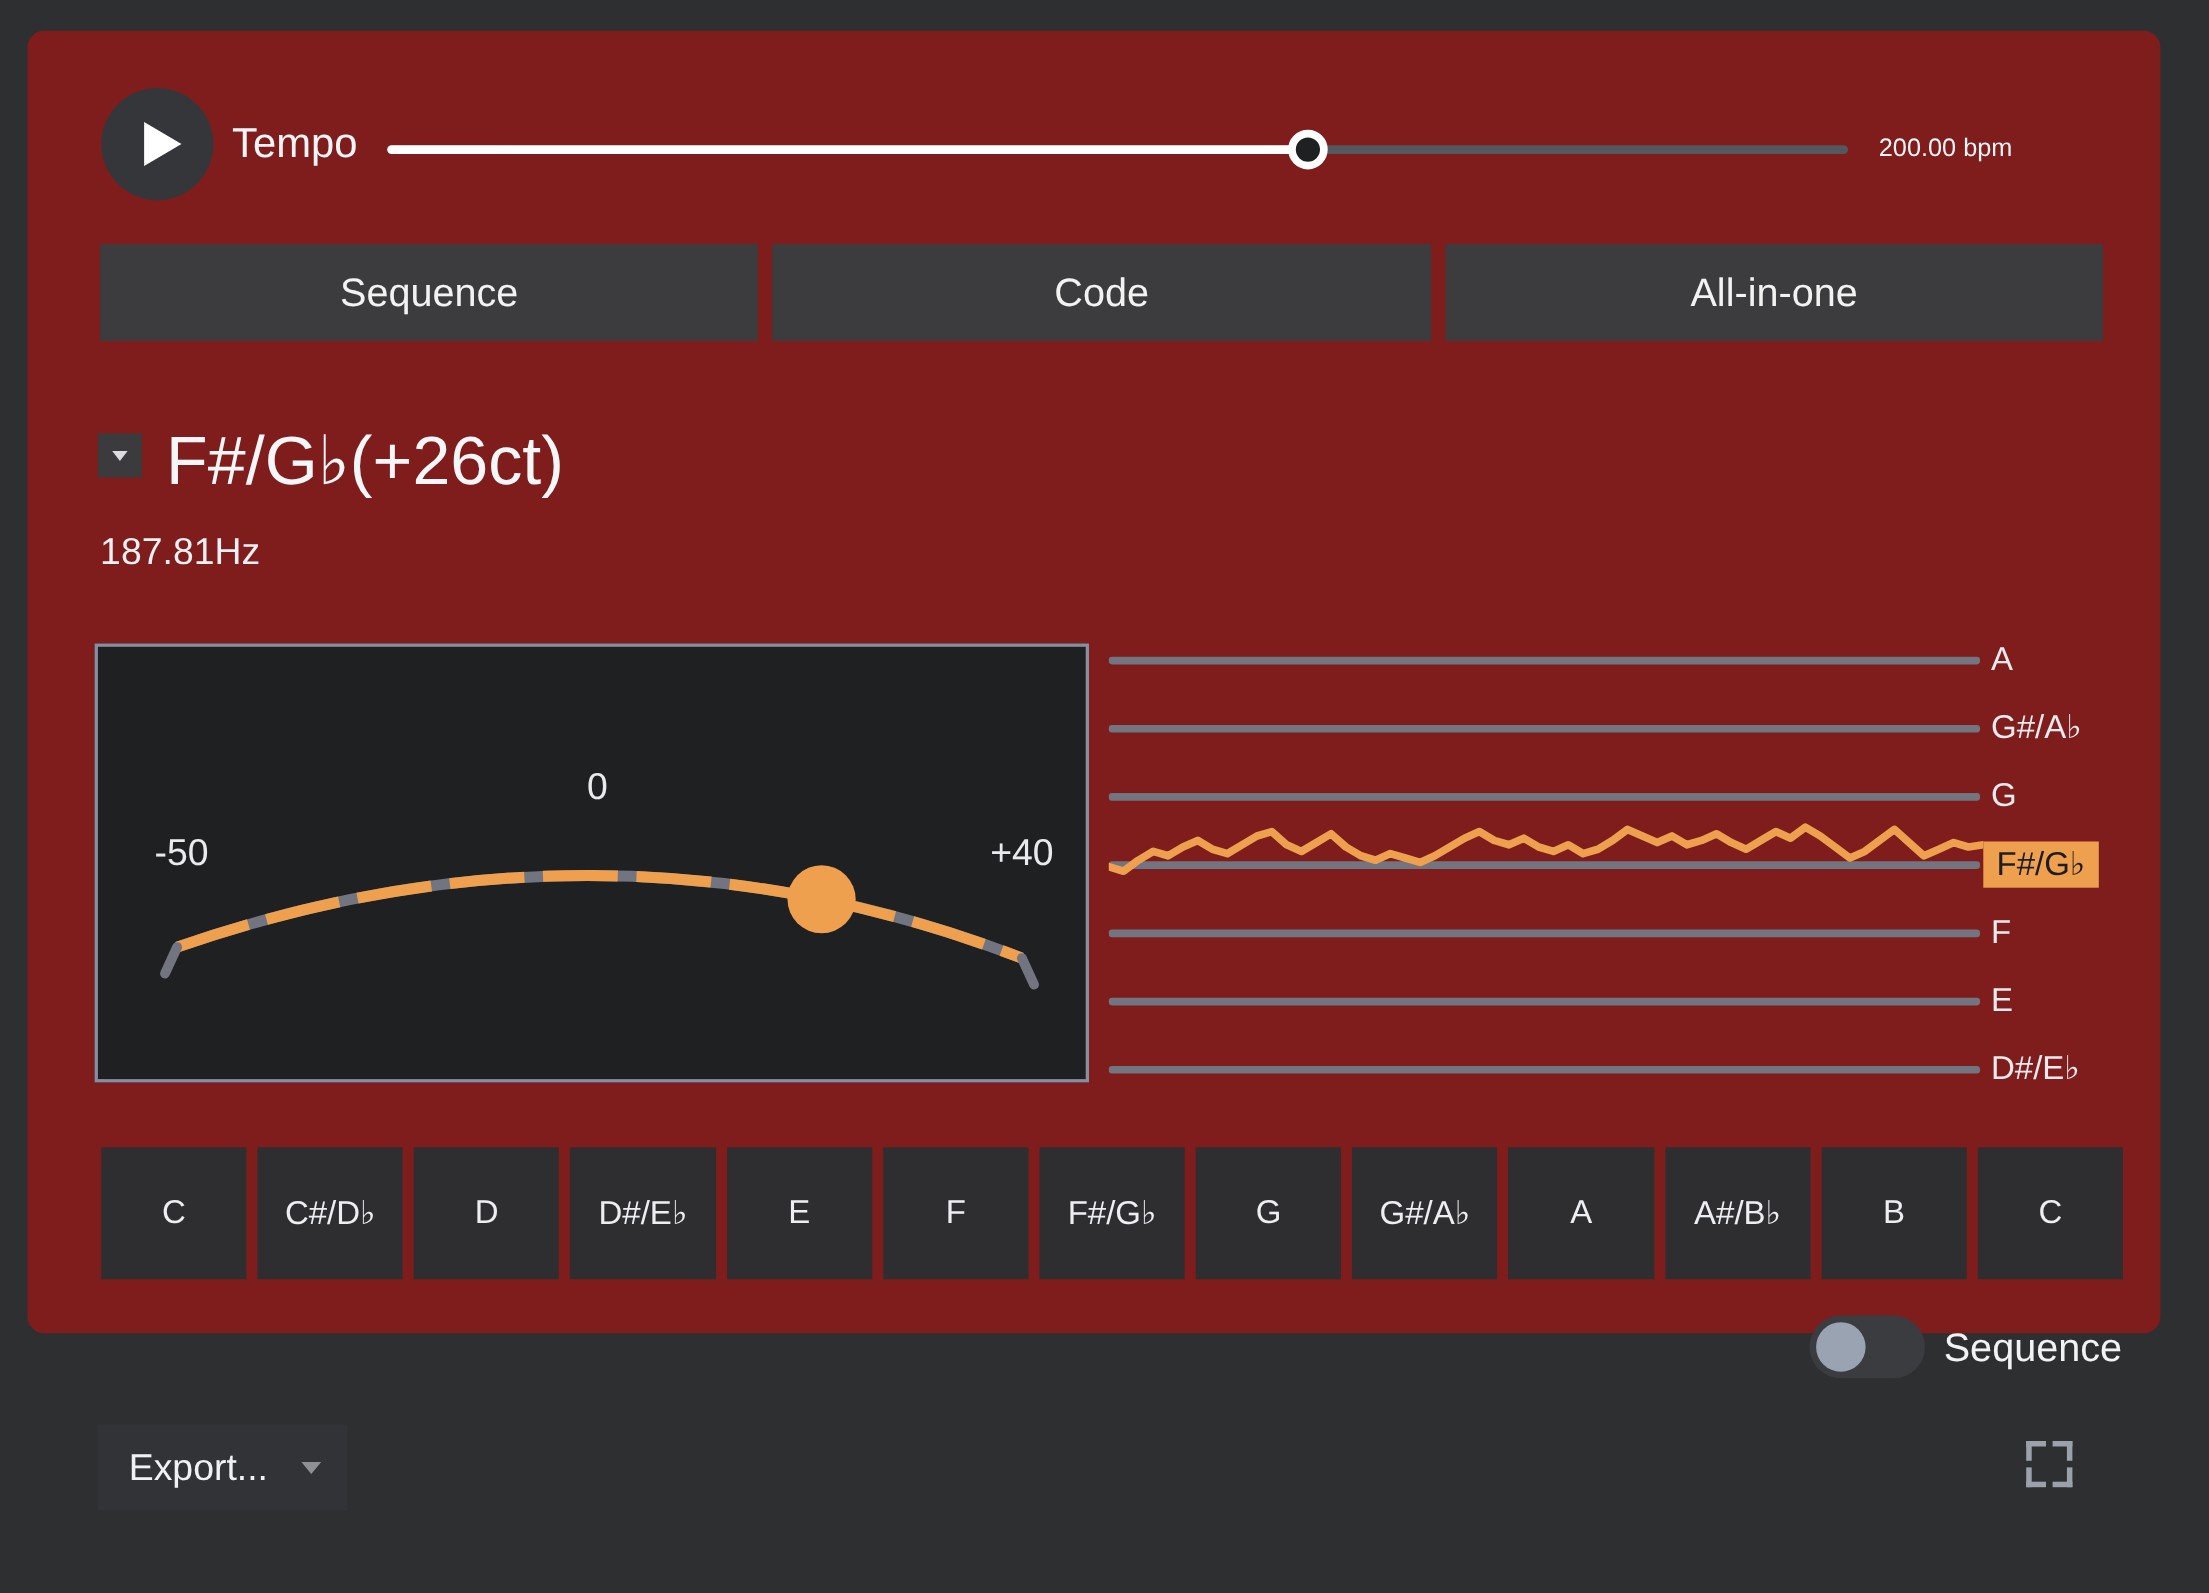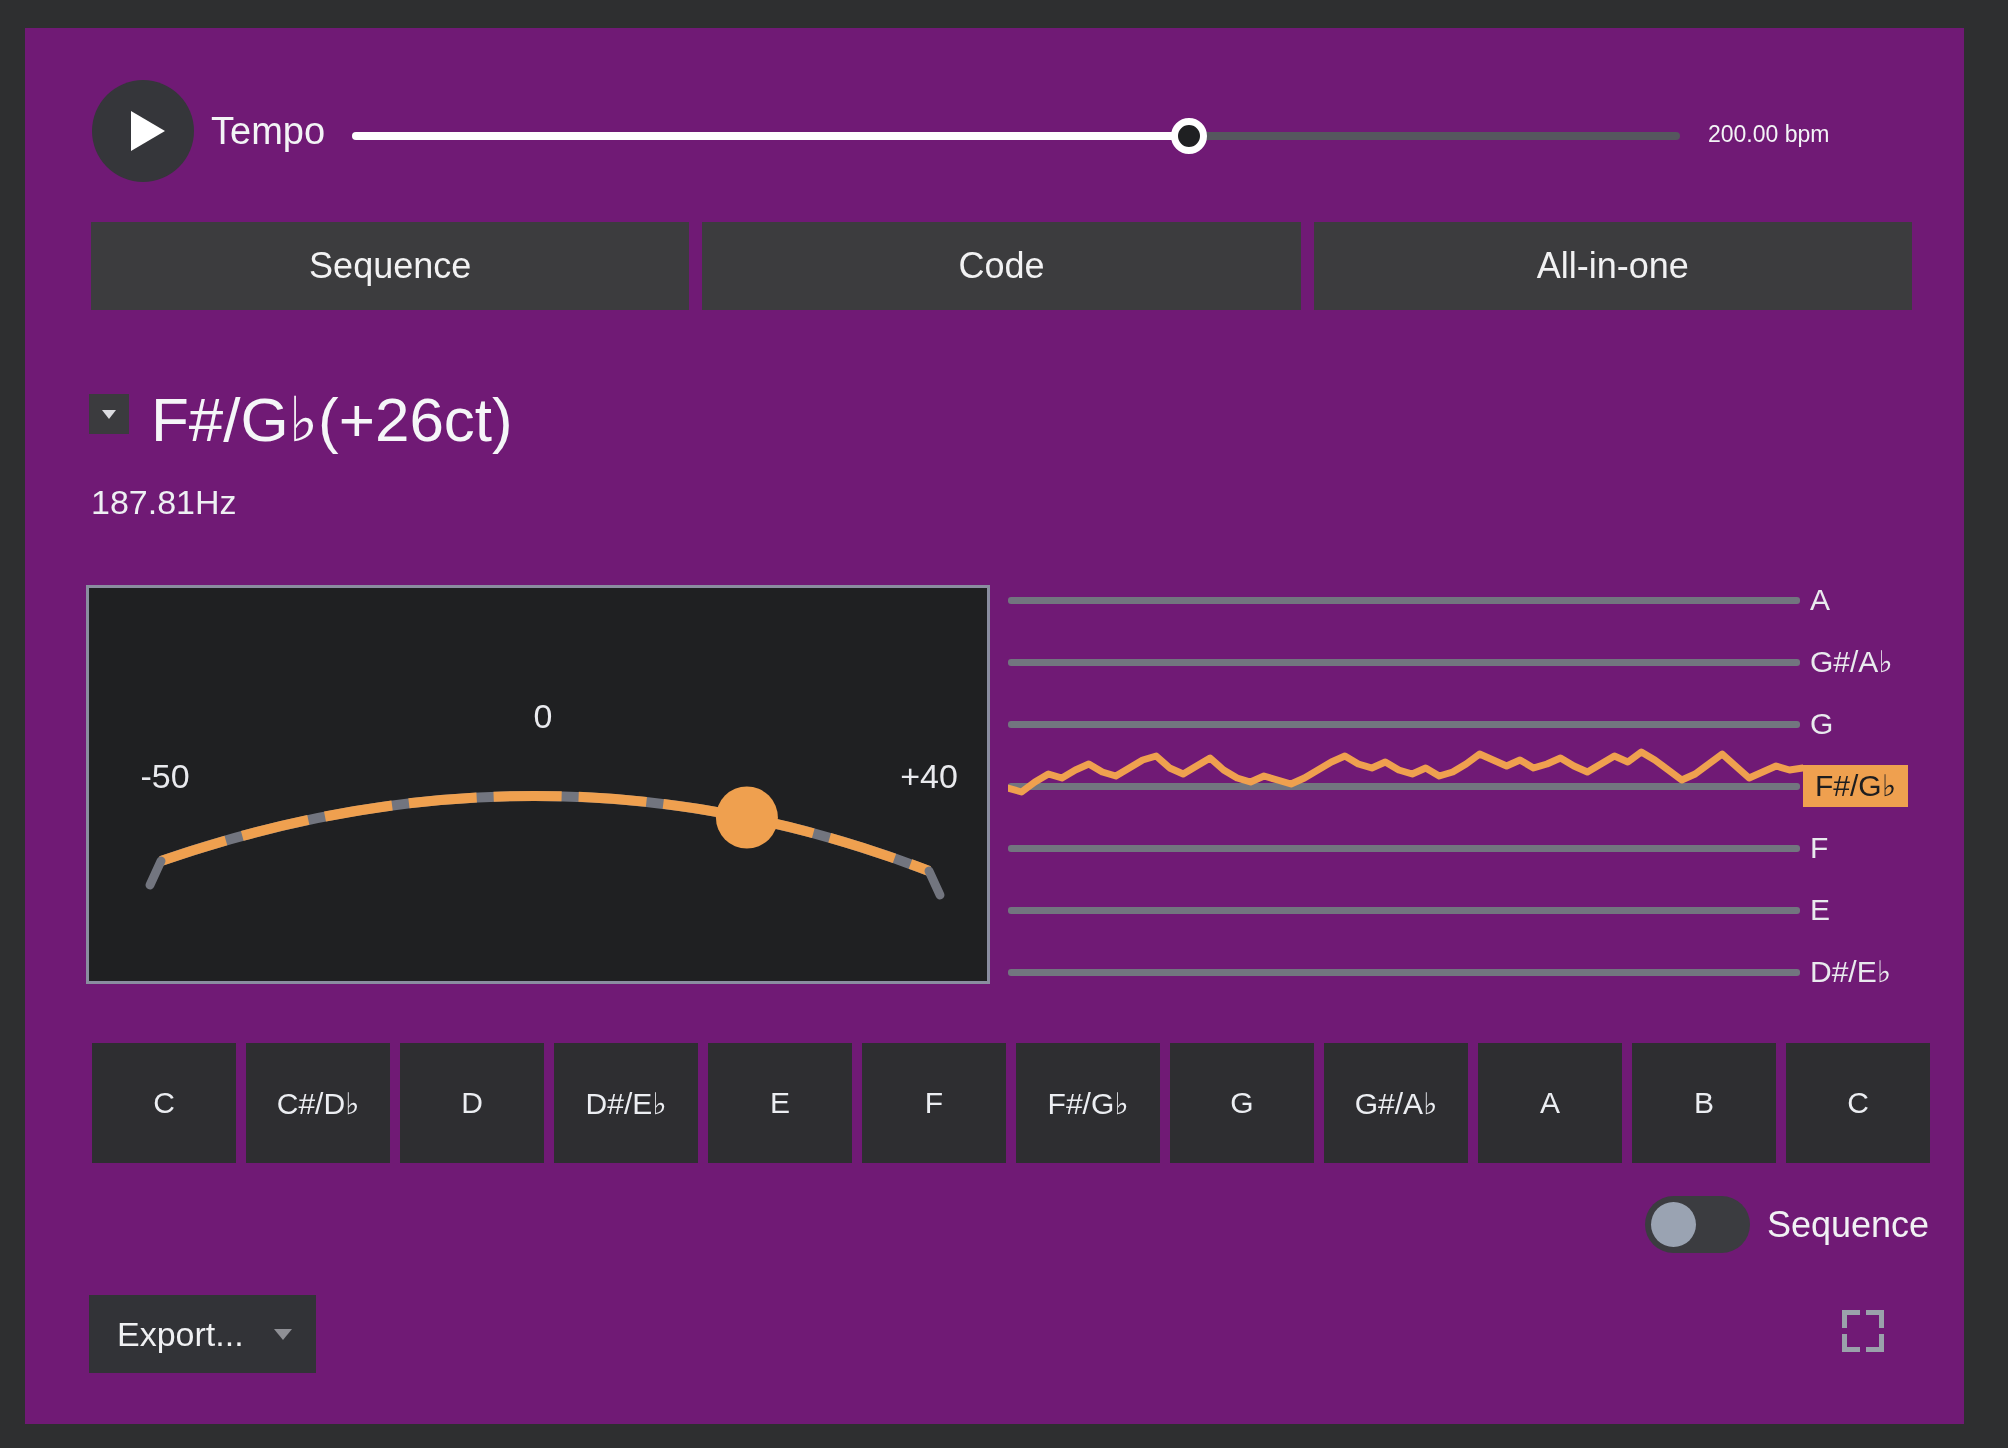--- a/index.html
+++ b/index.html
@@ -3,22 +3,23 @@
 <meta charset="utf-8">
 <style>
   html,body{margin:0;padding:0;}
   body{
     width:2008px;height:1448px;position:relative;overflow:hidden;
     background:#2e2f30;
     font-family:"Liberation Sans","DejaVu Sans",sans-serif;
     color:#eceef2;
   }
   .panel{
-    position:absolute;left:25px;top:28px;width:1939px;height:1396px;
-    background:#701a75;
+    position:absolute;left:25px;top:28px;width:1939px;height:1184px;
+    background:#7f1d1d;
+    border-radius:15px;
   }
   
   .play-btn{
     position:absolute;left:67px;top:52px;width:102px;height:102px;border-radius:50%;
     background:#35363a;cursor:pointer;
   }
   .play-tri{
     position:absolute;left:39px;top:31px;width:0;height:0;
     border-left:34px solid #ffffff;border-top:20px solid transparent;border-bottom:20px solid transparent;
   }
@@ -153,20 +154,21 @@
       <div class="note-btn">C</div>
       <div class="note-btn">C#/D♭</div>
       <div class="note-btn">D</div>
       <div class="note-btn">D#/E♭</div>
       <div class="note-btn">E</div>
       <div class="note-btn">F</div>
       <div class="note-btn">F#/G♭</div>
       <div class="note-btn">G</div>
       <div class="note-btn">G#/A♭</div>
       <div class="note-btn">A</div>
+      <div class="note-btn">A#/B♭</div>
       <div class="note-btn">B</div>
       <div class="note-btn">C</div>
     </div>
 
   <div class="toggle">
     <div class="toggle-knob"></div>
   </div>
   <div class="toggle-label">Sequence</div>
 
   <div class="export-btn">

